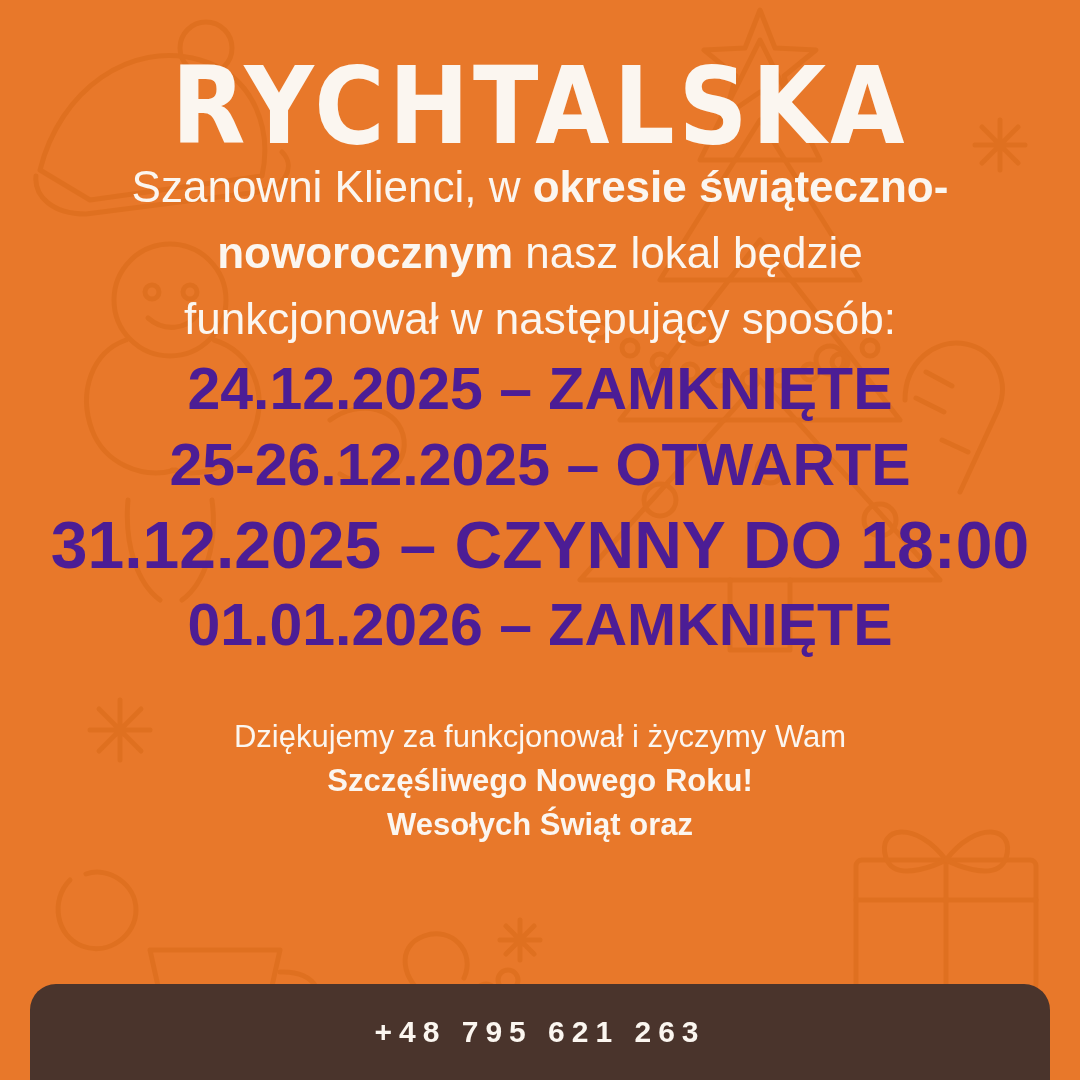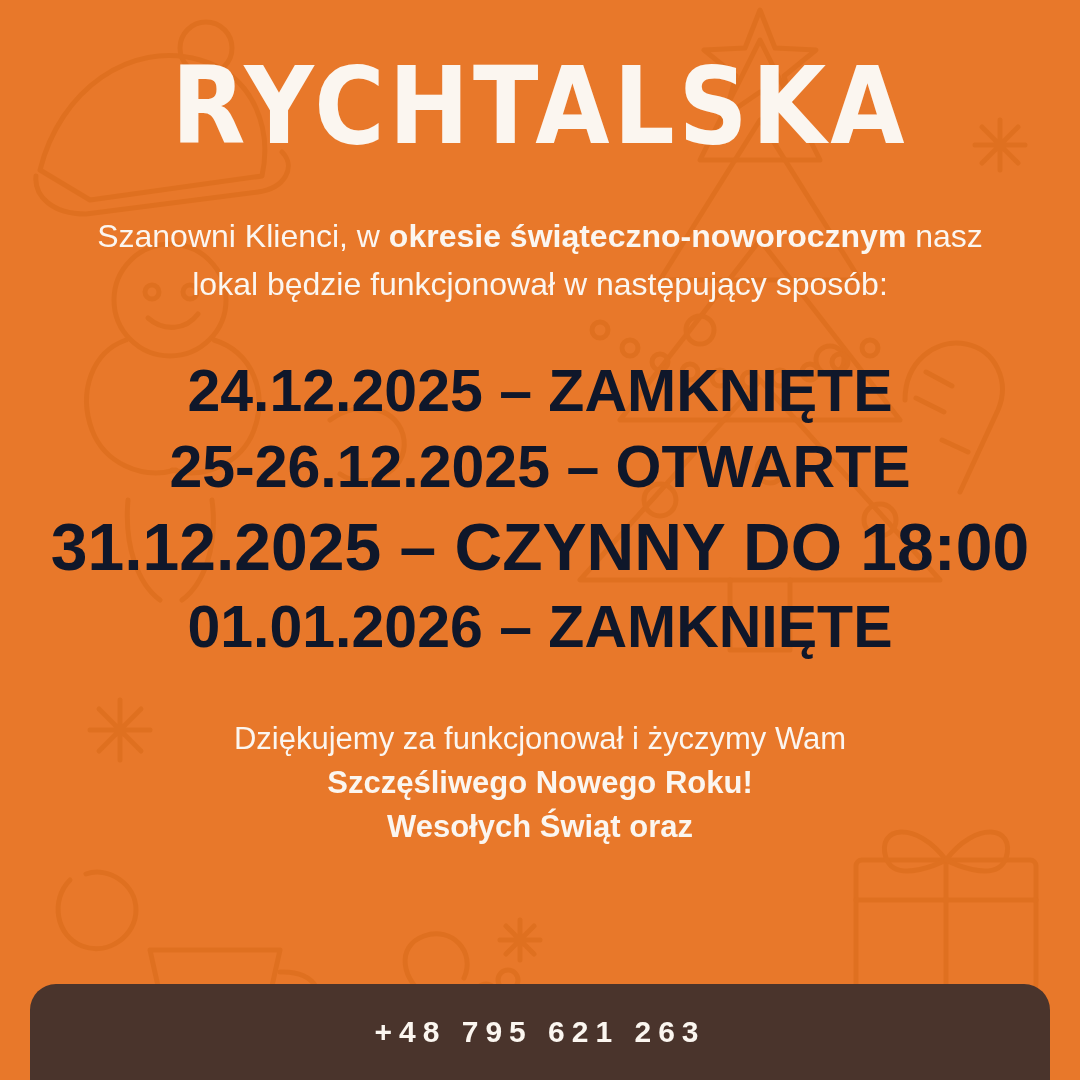--- a/index.html
+++ b/index.html
@@ -42,36 +42,34 @@
     font-weight: bold;
     font-size: 96px;
     letter-spacing: 4px;
     color: #FBF6F0;
     text-align: center;
     line-height: 1;
     transform: scaleY(1.12);
     text-shadow: 0 0 0 rgba(0,0,0,0);
   }
   .intro {
-    margin-top: 58px;
     width: 900px;
     text-align: center;
     color: #FBF6F0;
-    font-size: 32px;
+    font-size: 44px;
     line-height: 1.5;
     font-weight: normal;
   }
   .intro b {
     font-weight: bold;
   }
   .hours {
-    margin-top: 46px;
     width: 1040px;
     text-align: center;
-    color: #0f172a;
+    color: #4c1d95;
     font-weight: bold;
     line-height: 1.28;
   }
   .hours .line {
     font-size: 59px;
     letter-spacing: 0px;
     white-space: nowrap;
   }
   .hours .line.wide {
     font-size: 66px;

